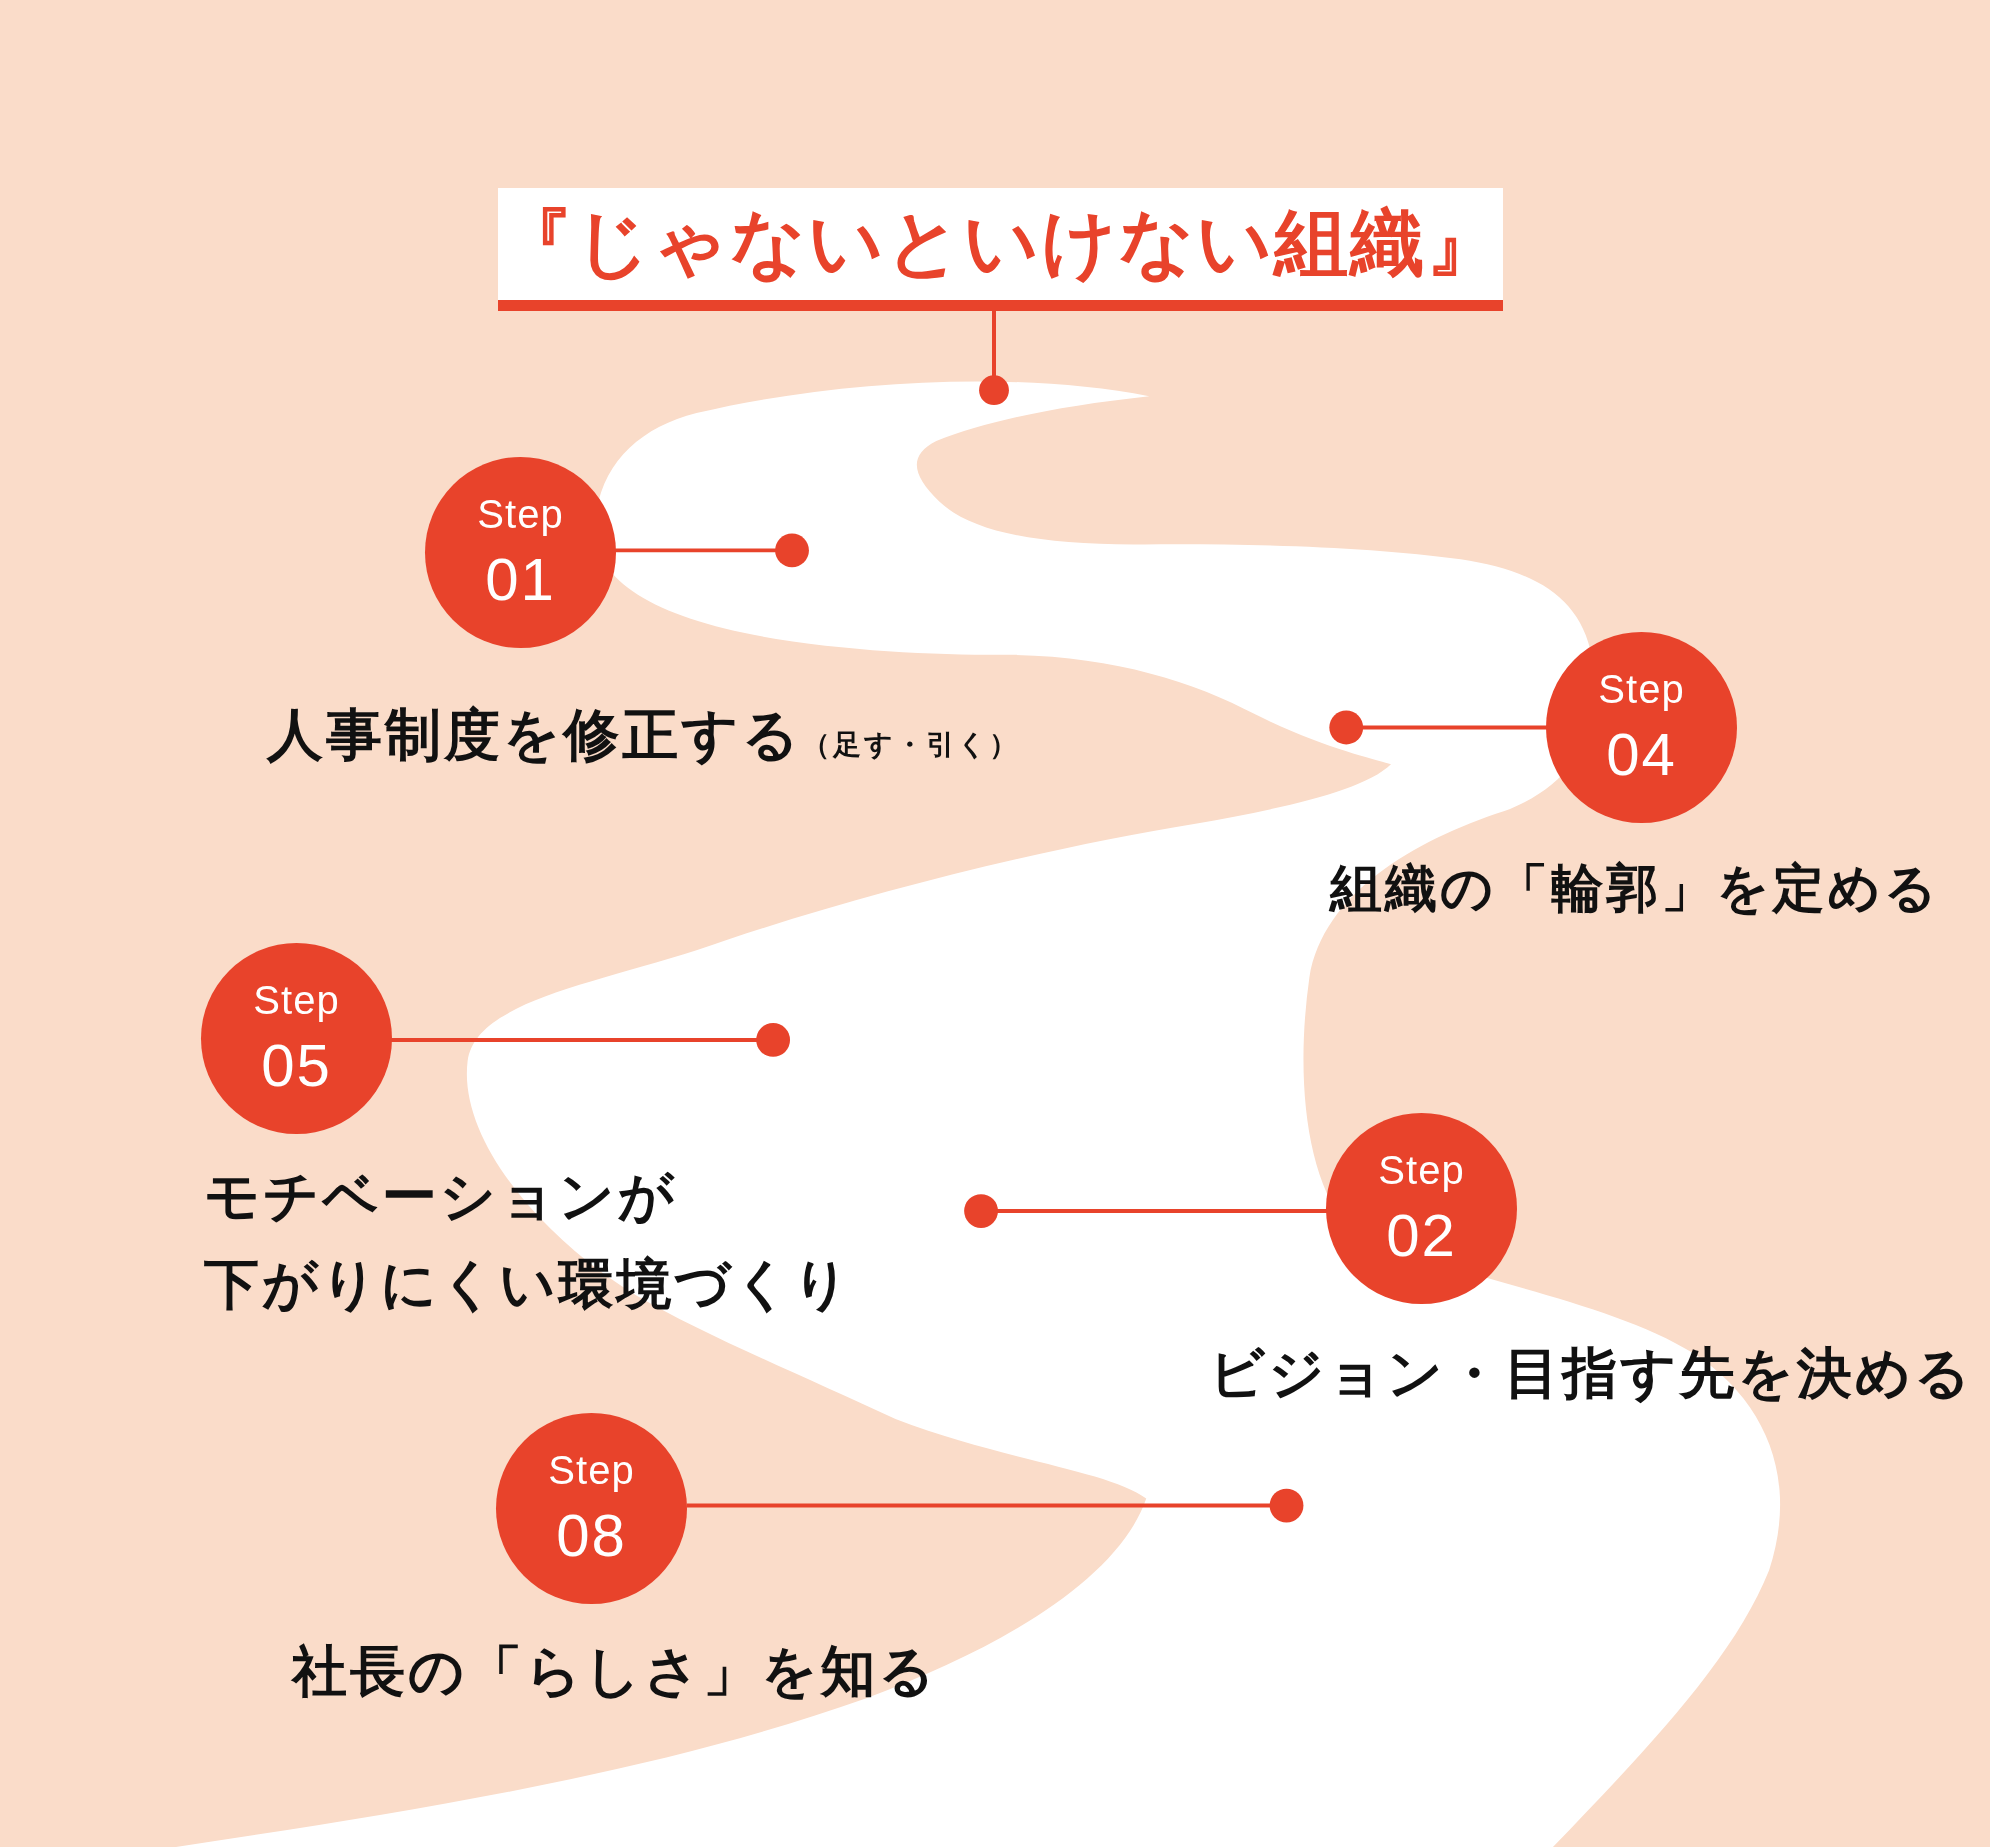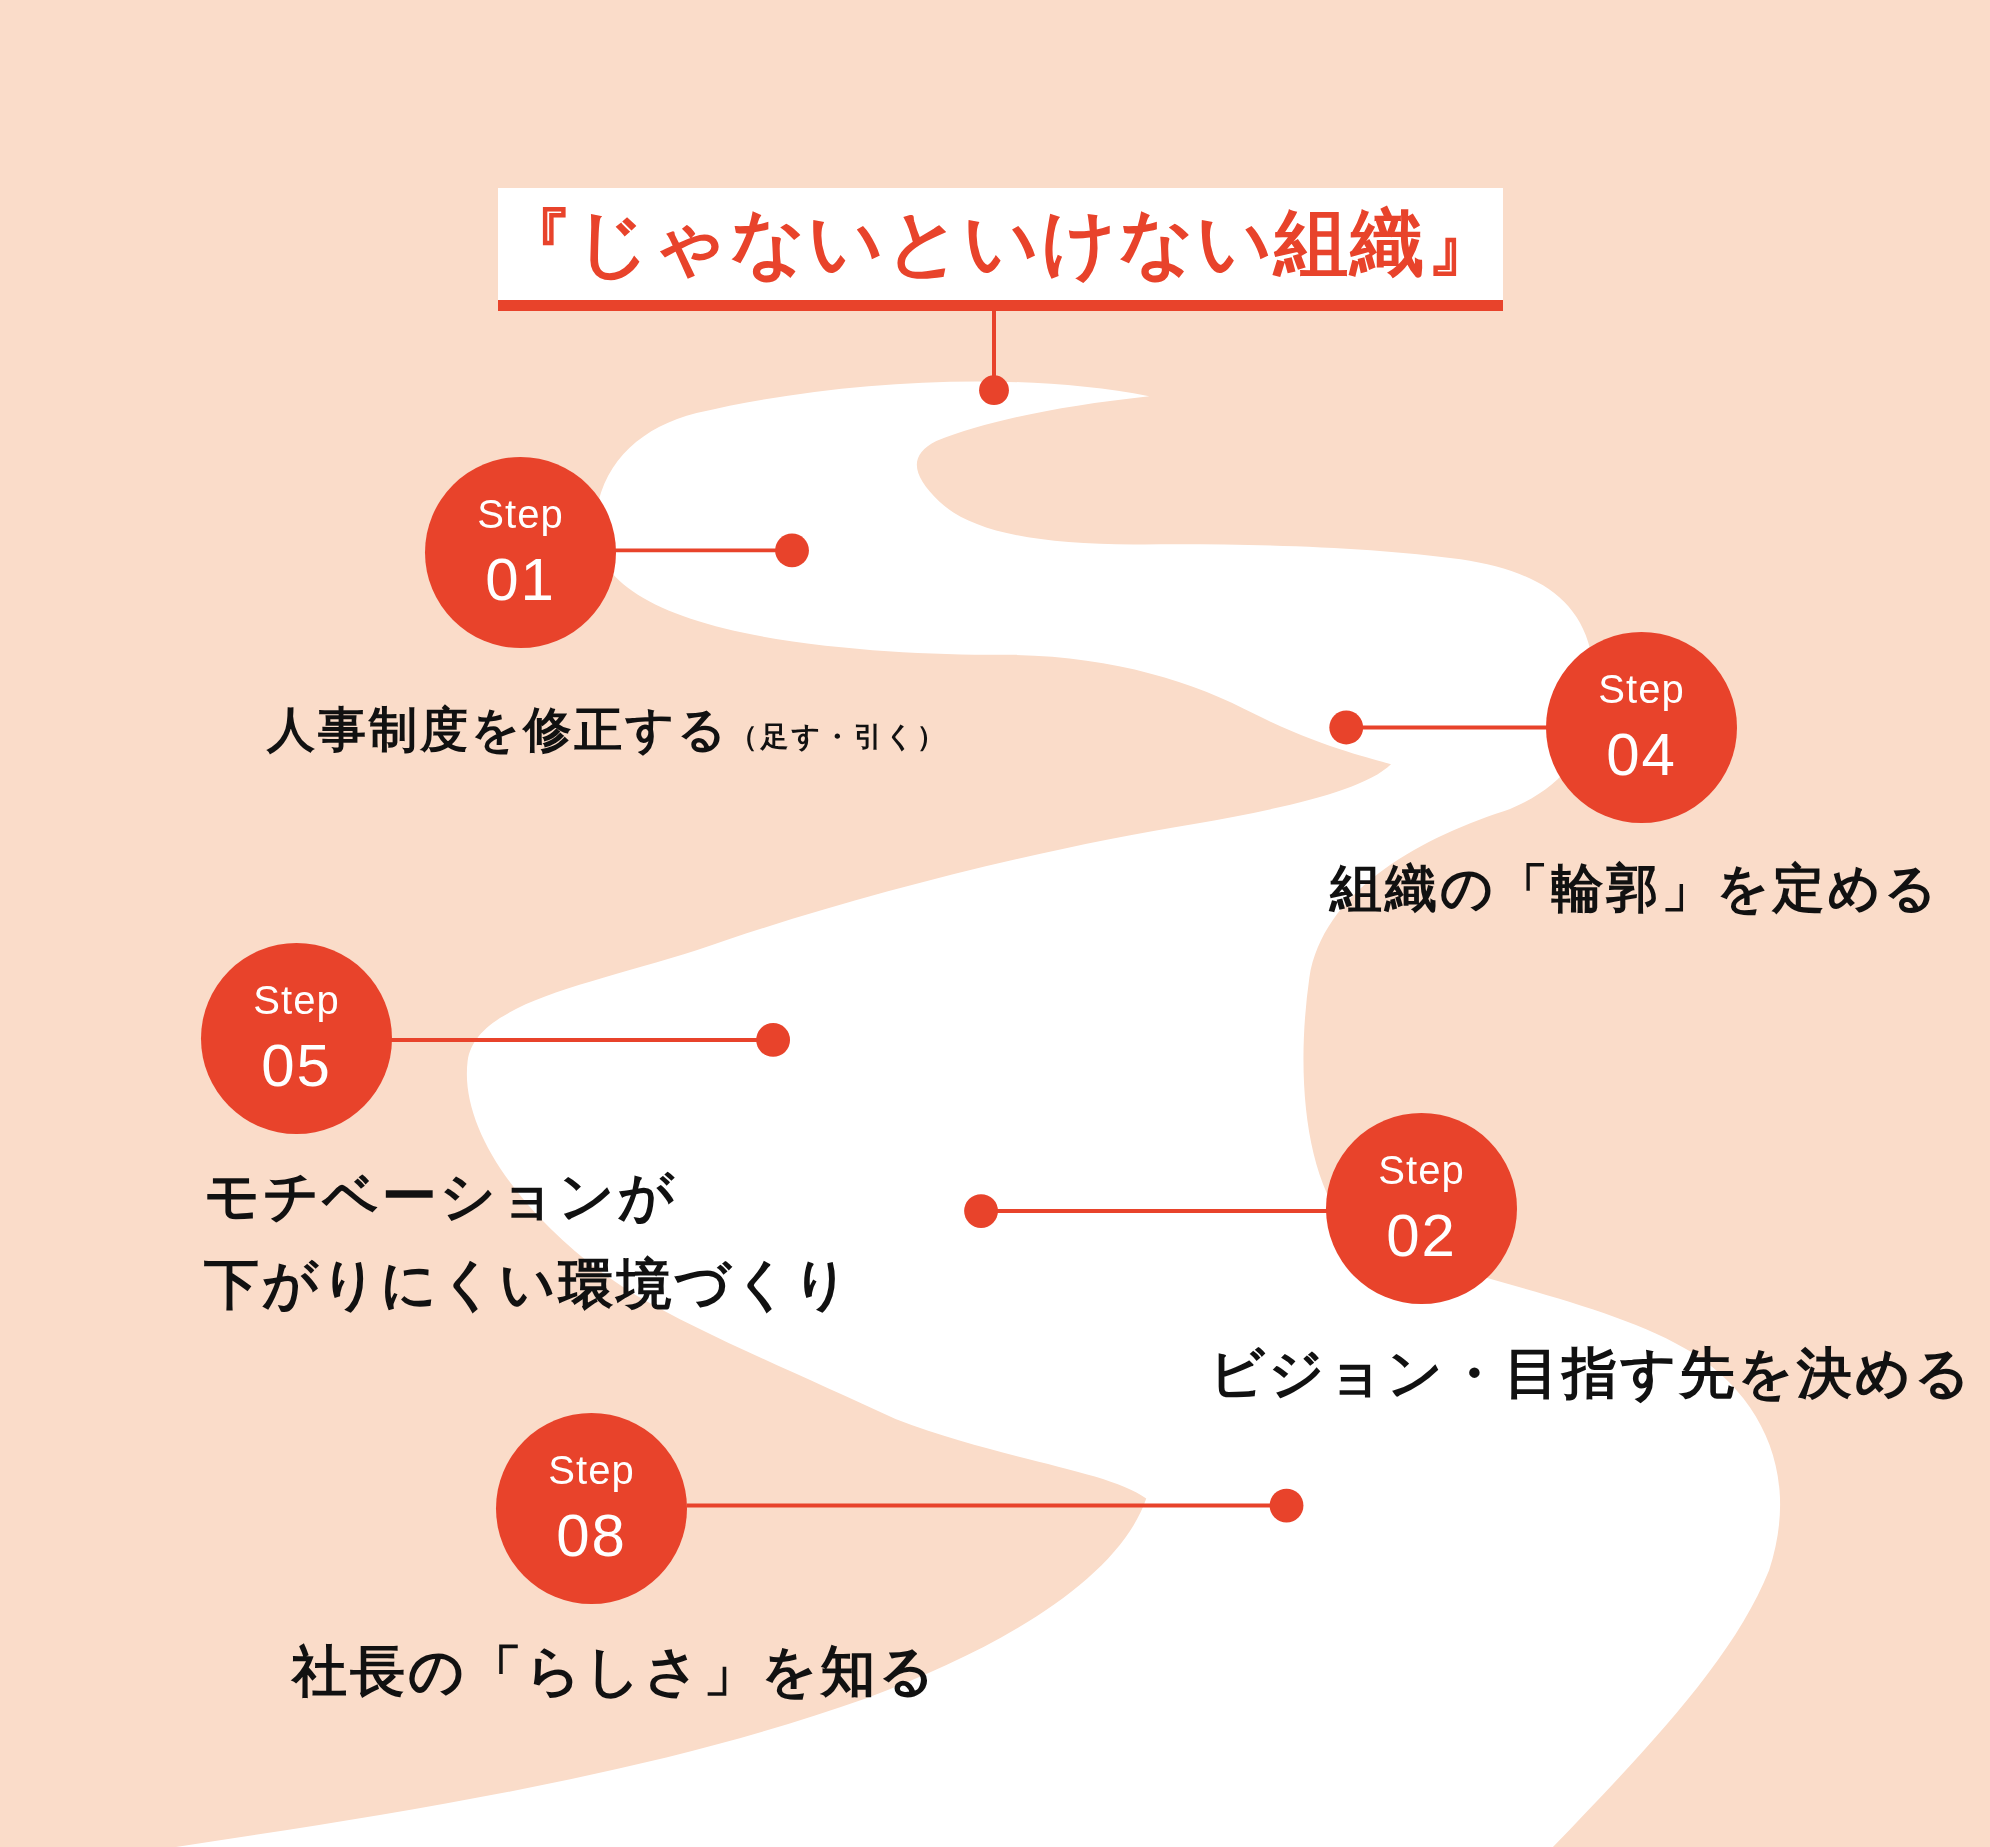--- a/index.html
+++ b/index.html
@@ -25,21 +25,21 @@
     background:var(--accent);color:#fff;
     display:flex;flex-direction:column;align-items:center;justify-content:center;
     text-align:center;
     gap:12px;
   }
   .step-circle .badge{font-size:40px;font-weight:500;line-height:1.05;letter-spacing:1px;}
   .step-circle .num{font-size:60px;font-weight:500;line-height:1.1;letter-spacing:2px;}
   .step-label{
     position:absolute;color:var(--text);font-weight:700;letter-spacing:3px;white-space:nowrap;
   }
-  .lbl-main{font-size:48px;}
+  .lbl-main{font-size:56px;}
   .lbl-note{font-size:28px;}
   .lbl-05{left:267px;top:698px;display:flex;align-items:baseline;}
   .lbl-04{left:1330px;top:854px;font-size:52px;}
   .lbl-03{left:204px;top:1152px;font-size:55px;line-height:88px;}
   .lbl-02{left:1209px;top:1337px;font-size:55px;}
   .lbl-01{left:292px;top:1635px;font-size:55px;}
   .c-05{left:425px;top:457px;}
   .c-04{left:1546px;top:632px;}
   .c-03{left:201px;top:943px;}
   .c-02{left:1326px;top:1113px;}

